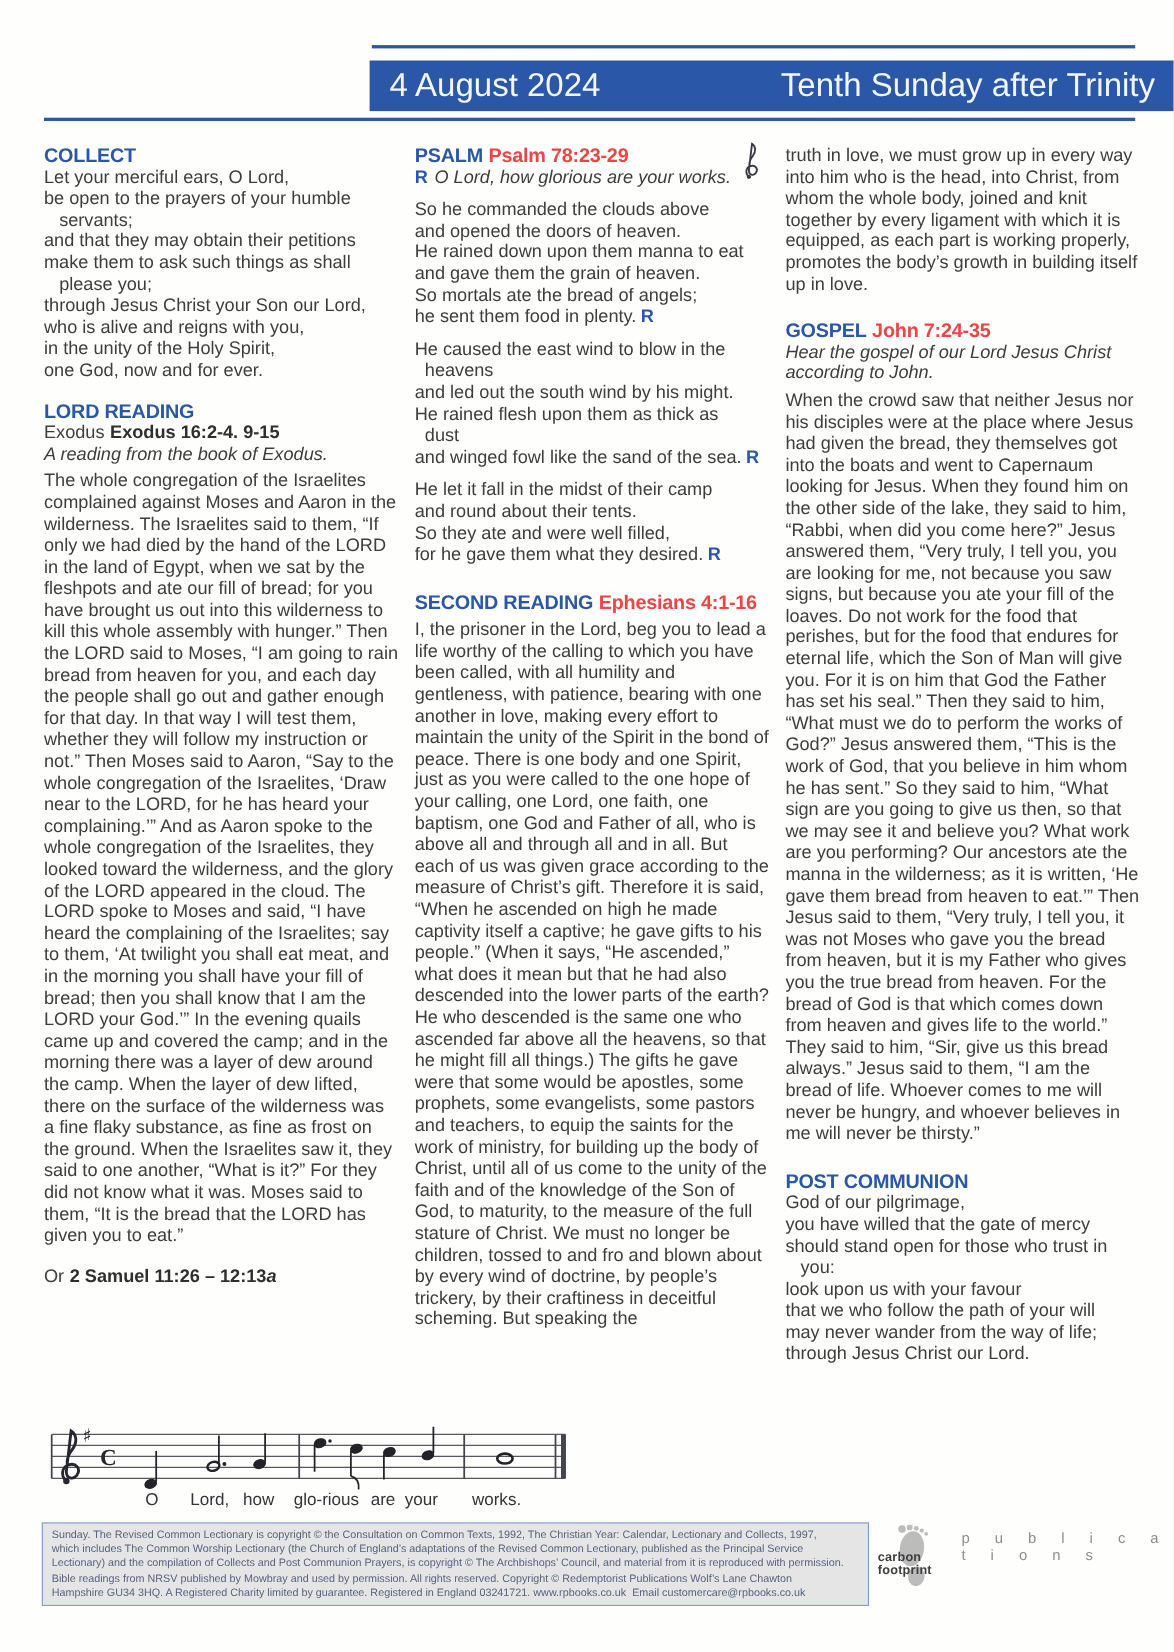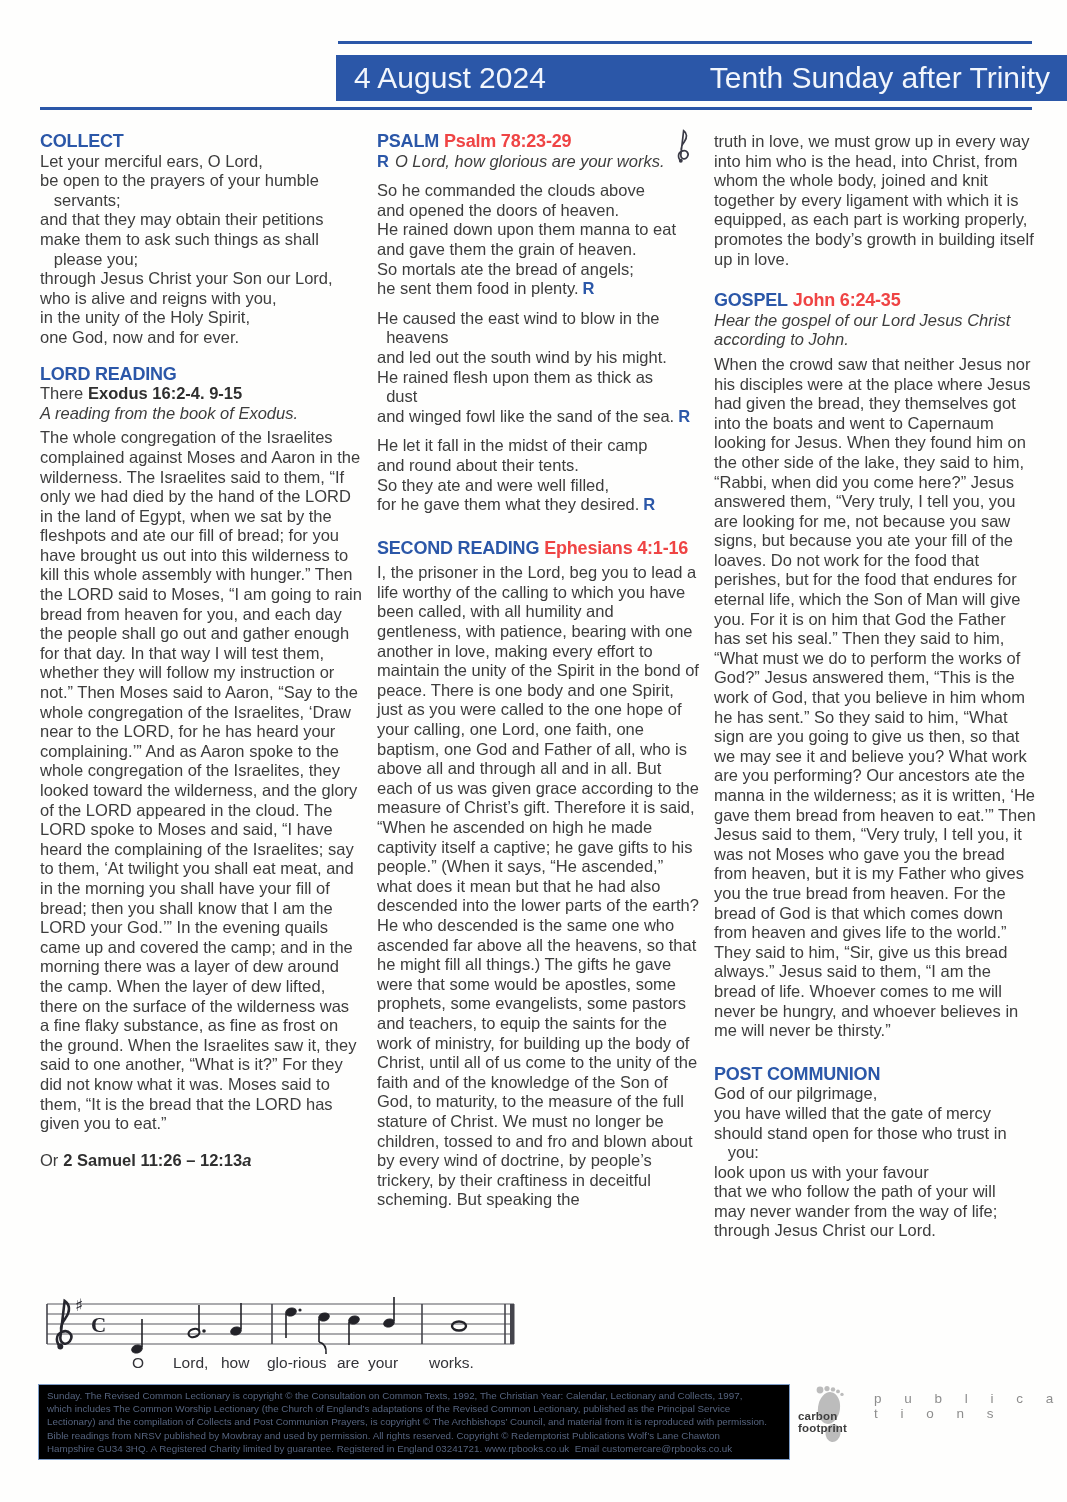--- a/index.html
+++ b/index.html
@@ -41,21 +41,21 @@
   .stanza { margin-top:10px; }
   .gap-r { margin-right:5px; }
   .it { font-style:italic; }
   .psalm-head { position:relative; }
   .psalm-clef { position:absolute; right:8px; top:-6px; }
   
   .music { position:absolute; left:34px; top:1292px; }
   
   .footer-box {
     position:absolute; left:38px; top:1384px; width:752px; height:76px;
-    background:#000000; border:1.5px solid #7e9dc8; box-sizing:border-box;
+    background:#e5e5e5; border:1.5px solid #7e9dc8; box-sizing:border-box;
     padding:4px 8px; color:#55637e; font-size:9.8px; line-height:13.2px;
   }
   .carbon { position:absolute; left:798px; top:1386px; width:70px; height:66px; }
   .carbon svg { position:absolute; left:16px; top:0; }
   .carbon .cap {
     position:absolute; left:0; top:24px; font-size:11.5px; font-weight:bold;
     color:#3e3e3e; line-height:12px; letter-spacing:0.2px;
   }
   .publisher { position:absolute; left:872px; top:1390px; color:#8d8d8d; }
   .publisher .big {
@@ -95,21 +95,21 @@
    please you;
 through Jesus Christ your Son our Lord,
 who is alive and reigns with you,
 in the unity of the Holy Spirit,
 one God, now and for ever.</p>
       </div>
 
       <div class="sect">
         <p class="h">LORD READING</p>
         <p>
-          <span class="gap-r">There</span><span class="ref">Exodus 16:2-4. 9-15</span>
+          <span class="gap-r">Exodus</span><span class="ref">Exodus 16:2-4. 9-15</span>
         </p>
         <p class="intro">A reading from the book of Exodus.</p>
         <p class="para">The whole congregation of the Israelites complained against Moses and Aaron in the wilderness. The Israelites said to them, “If only we had died by the hand of the LORD in the land of Egypt, when we sat by the fleshpots and ate our fill of bread; for you have brought us out into this wilderness to kill this whole assembly with hunger.” Then the LORD said to Moses, “I am going to rain bread from heaven for you, and each day the people shall go out and gather enough for that day. In that way I will test them, whether they will follow my instruction or not.” Then Moses said to Aaron, “Say to the whole congregation of the Israelites, ‘Draw near to the LORD, for he has heard your complaining.’” And as Aaron spoke to the whole congregation of the Israelites, they looked toward the wilderness, and the glory of the LORD appeared in the cloud. The LORD spoke to Moses and said, “I have heard the complaining of the Israelites; say to them, ‘At twilight you shall eat meat, and in the morning you shall have your fill of bread; then you shall know that I am the LORD your God.’” In the evening quails came up and covered the camp; and in the morning there was a layer of dew around the camp. When the layer of dew lifted, there on the surface of the wilderness was a fine flaky substance, as fine as frost on the ground. When the Israelites saw it, they said to one another, “What is it?” For they did not know what it was. Moses said to them, “It is the bread that the LORD has given you to eat.”</p>
       </div>
 
       <div class="sect" style="">
         <span class="gap-r">Or</span><span class="ref">2 Samuel 11:26 – 12:13</span><span class="ref it">a</span>
       </div>
     </div>
 
@@ -159,21 +159,21 @@
       </div>
     </div>
 
     <div>
       <div class="sect">
         <p>truth in love, we must grow up in every way into him who is the head, into Christ, from whom the whole body, joined and knit together by every ligament with which it is equipped, as each part is working properly, promotes the body’s growth in building itself up in love.</p>
       </div>
 
       <div class="sect" style="margin-top:22px;">
         <p class="h">
-          <span class="gap-r">GOSPEL</span><span class="ref">John 6:24-35</span>
+          <span class="gap-r">GOSPEL</span><span class="ref">John 7:24-35</span>
         </p>
         <p class="intro">Hear the gospel of our Lord Jesus Christ according to John.</p>
         <p class="para">When the crowd saw that neither Jesus nor his disciples were at the place where Jesus had given the bread, they themselves got into the boats and went to Capernaum looking for Jesus. When they found him on the other side of the lake, they said to him, “Rabbi, when did you come here?” Jesus answered them, “Very truly, I tell you, you are looking for me, not because you saw signs, but because you ate your fill of the loaves. Do not work for the food that perishes, but for the food that endures for eternal life, which the Son of Man will give you. For it is on him that God the Father has set his seal.” Then they said to him, “What must we do to perform the works of God?” Jesus answered them, “This is the work of God, that you believe in him whom he has sent.” So they said to him, “What sign are you going to give us then, so that we may see it and believe you? What work are you performing? Our ancestors ate the manna in the wilderness; as it is written, ‘He gave them bread from heaven to eat.’” Then Jesus said to them, “Very truly, I tell you, it was not Moses who gave you the bread from heaven, but it is my Father who gives you the true bread from heaven. For the bread of God is that which comes down from heaven and gives life to the world.” They said to him, “Sir, give us this bread always.” Jesus said to them, “I am the bread of life. Whoever comes to me will never be hungry, and whoever believes in me will never be thirsty.”</p>
       </div>
 
       <div class="sect" style="margin-top:24px;">
         <p class="h">POST COMMUNION</p>
         <p class="lines">God of our pilgrimage,
 you have willed that the gate of mercy
 should stand open for those who trust in

